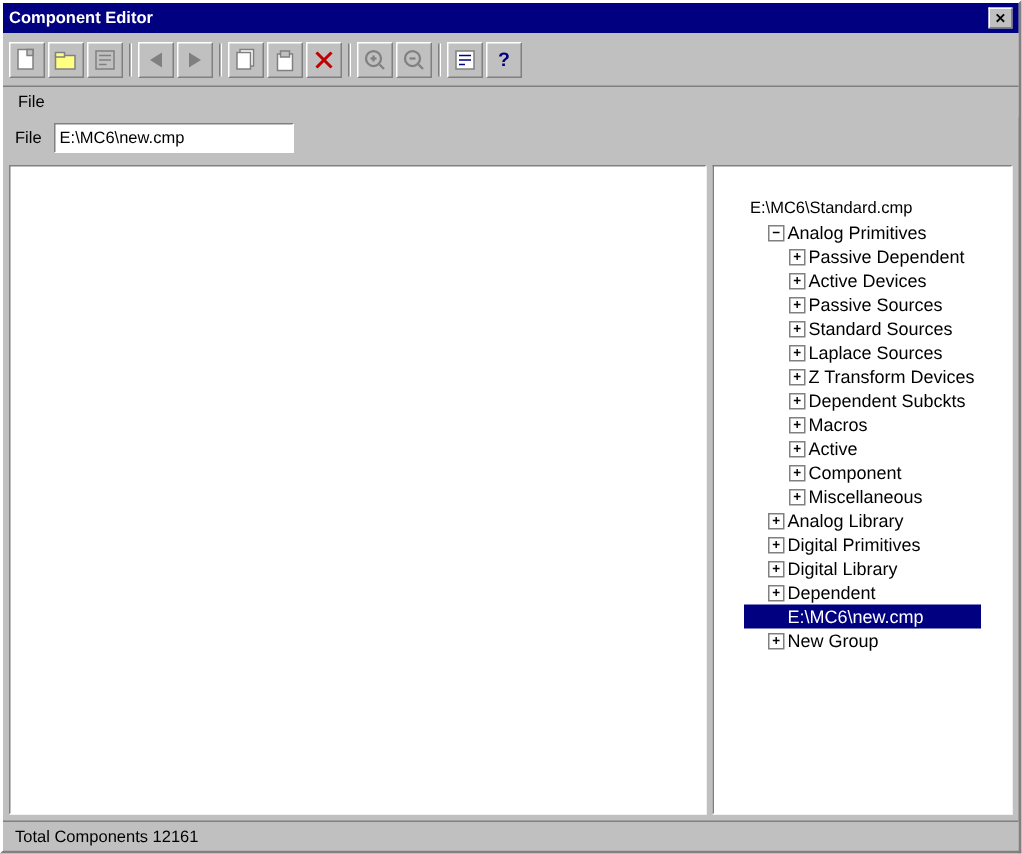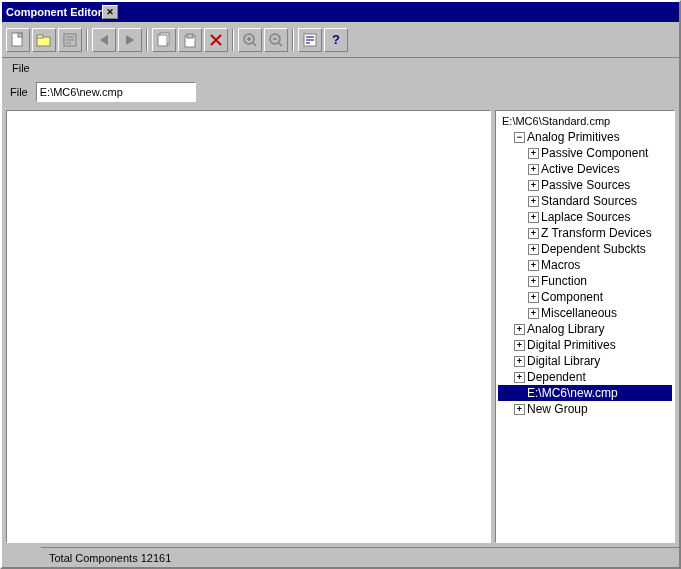--- a/index.html
+++ b/index.html
@@ -22,21 +22,21 @@
       display: flex;
       flex-direction: column;
     }
 
     .title-bar {
       background: #000080;
       color: white;
       padding: 3px 4px;
       display: flex;
       align-items: center;
-      justify-content: flex-start;
+      justify-content: space-between;
       height: 20px;
       flex-shrink: 0;
     }
 
     .title-bar-text {
       font-size: 11px;
       font-weight: bold;
       color: white;
     }
 
@@ -144,28 +144,28 @@
 
     .left-panel {
       flex: 1;
       background: white;
       border: 1px solid #808080;
       border-right-color: #ffffff;
       border-bottom-color: #ffffff;
     }
 
     .right-panel {
-      width: 180px;
+      width: 200px;
       background: white;
       border: 1px solid #808080;
       border-right-color: #ffffff;
       border-bottom-color: #ffffff;
       overflow-y: auto;
       overflow-x: hidden;
-      padding: 2px;
+      padding: 20px;
     }
 
     .tree-node {
       display: flex;
       align-items: center;
       padding: 1px 2px;
       cursor: pointer;
       white-space: nowrap;
       font-size: 11px;
       color: black;
@@ -214,21 +214,20 @@
 
     .status-bar {
       background: #c0c0c0;
       border-top: 1px solid #808080;
       padding: 2px 8px;
       font-size: 11px;
       flex-shrink: 0;
       height: 20px;
       display: flex;
       align-items: center;
-      margin-left: 39px;
     }
   </style>
 </head>
 <body>
 
 <div class="window">
 
   <div class="title-bar">
     <span class="title-bar-text">Component Editor</span>
     <div class="title-bar-buttons">
@@ -346,21 +345,21 @@
       <div class="tree-node">
         <span class="tree-indent"></span>
         <span class="expand-icon">−</span>
         <span class="tree-label">Analog Primitives</span>
       </div>
 
       <div class="tree-node">
         <span style="display:inline-block;width:14px;"></span>
         <span class="tree-indent"></span>
         <span class="expand-icon">+</span>
-        <span class="tree-label">Passive Component</span>
+        <span class="tree-label">Passive Dependent</span>
       </div>
 
       <div class="tree-node">
         <span style="display:inline-block;width:14px;"></span>
         <span class="tree-indent"></span>
         <span class="expand-icon">+</span>
         <span class="tree-label">Active Devices</span>
       </div>
 
       <div class="tree-node">
@@ -402,21 +401,21 @@
         <span style="display:inline-block;width:14px;"></span>
         <span class="tree-indent"></span>
         <span class="expand-icon">+</span>
         <span class="tree-label">Macros</span>
       </div>
 
       <div class="tree-node">
         <span style="display:inline-block;width:14px;"></span>
         <span class="tree-indent"></span>
         <span class="expand-icon">+</span>
-        <span class="tree-label">Function</span>
+        <span class="tree-label">Active</span>
       </div>
 
       <div class="tree-node">
         <span style="display:inline-block;width:14px;"></span>
         <span class="tree-indent"></span>
         <span class="expand-icon">+</span>
         <span class="tree-label">Component</span>
       </div>
 
       <div class="tree-node">

